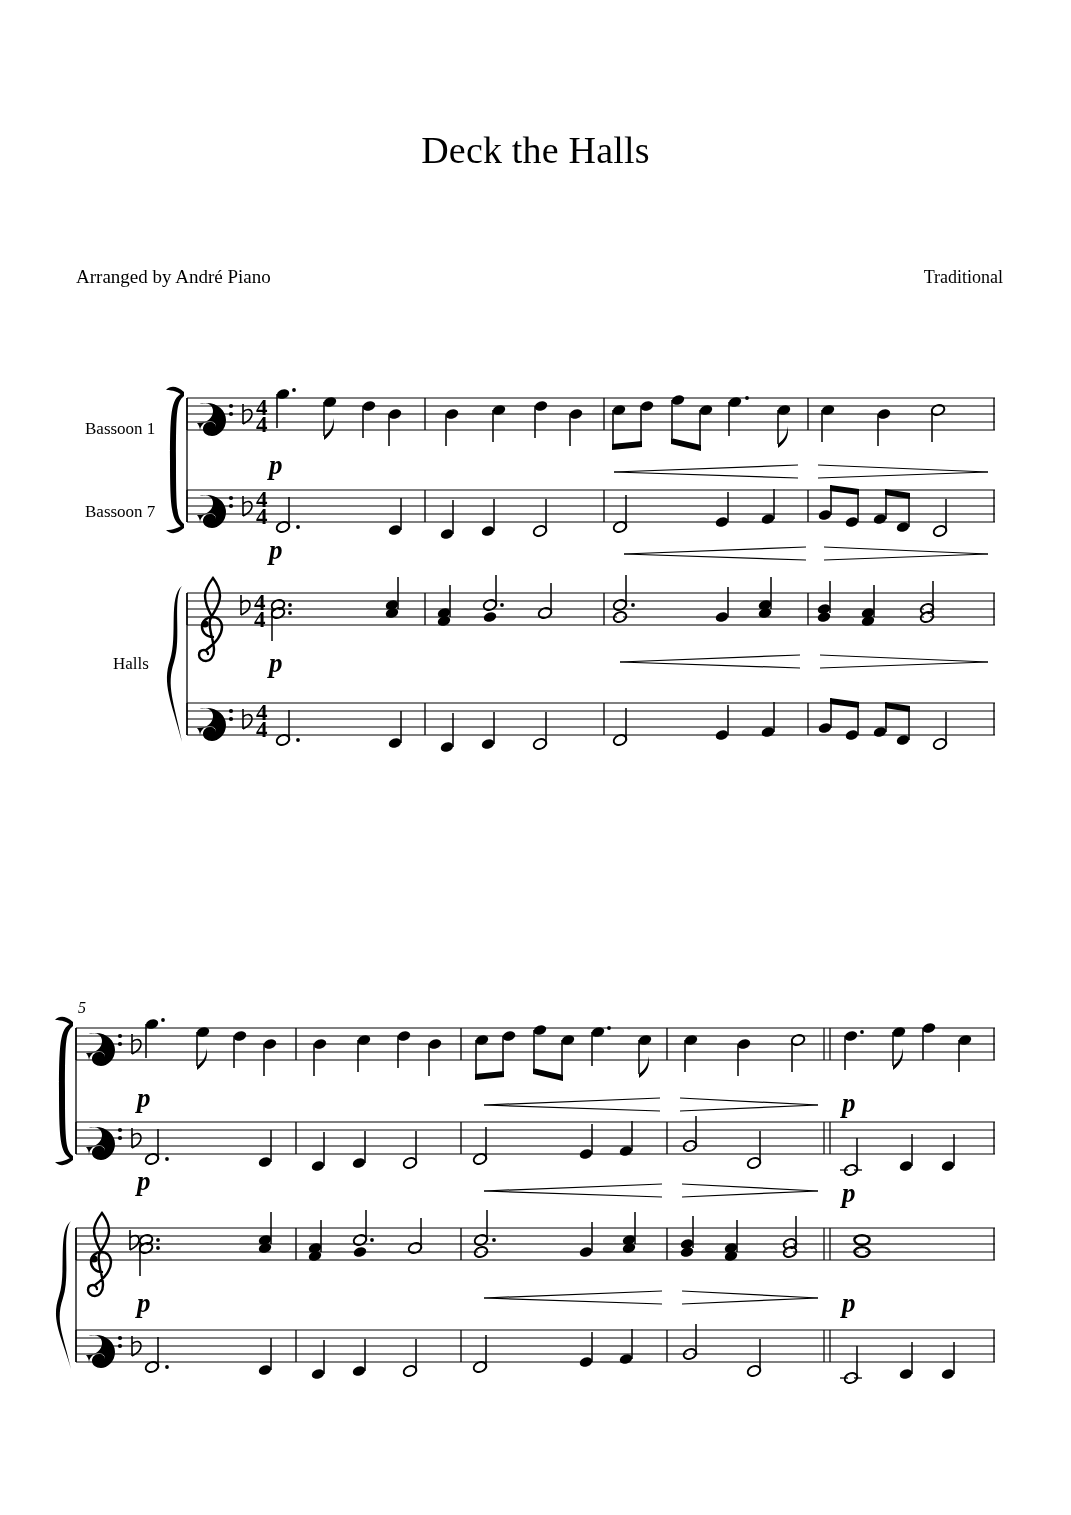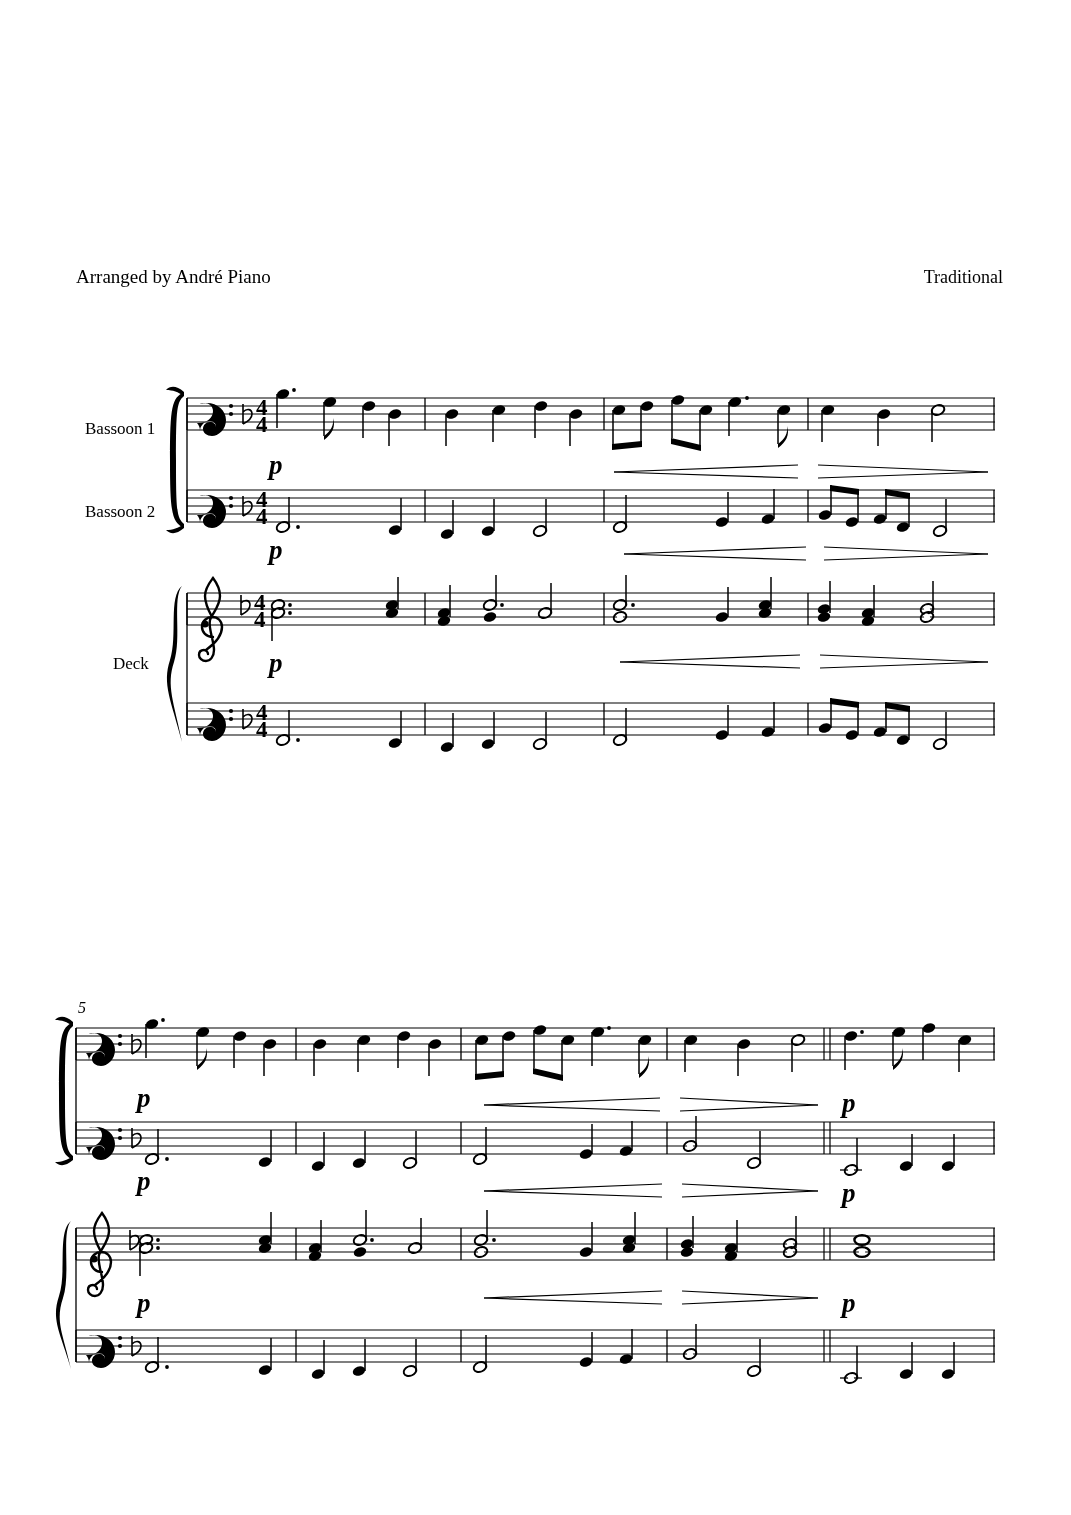--- a/index.html
+++ b/index.html
@@ -26,26 +26,27 @@
   .ledger{stroke:#000;stroke-width:1.3;}
   .hairpin{stroke:#000;stroke-width:1.25;fill:none;}
   .bracket{fill:#000;}
   .noteh{fill:#000;}
 </style>
 </head>
 <body>
 
 <div id="page">
 
+  <div class="title">Deck the Halls</div>
   <div class="credit-left">Arranged by André Piano</div>
   <div class="credit-right">Traditional</div>
 
   <div class="inst-label" id="lbl-bsn1">Bassoon 1</div>
-  <div class="inst-label" id="lbl-bsn2">Bassoon 2</div>
-  <div class="inst-label" id="lbl-piano">Deck</div>
+  <div class="inst-label" id="lbl-bsn2">Bassoon 7</div>
+  <div class="inst-label" id="lbl-piano">Halls</div>
 
   <div class="meas-num">5</div>
 
   <div class="dyn" style="left:269px;top:452px;">p</div>
   <div class="dyn" style="left:269px;top:537px;">p</div>
   <div class="dyn" style="left:269px;top:650px;">p</div>
 
   <div class="dyn" style="left:137px;top:1085px;">p</div>
   <div class="dyn" style="left:137px;top:1168px;">p</div>
   <div class="dyn" style="left:137px;top:1290px;">p</div>

